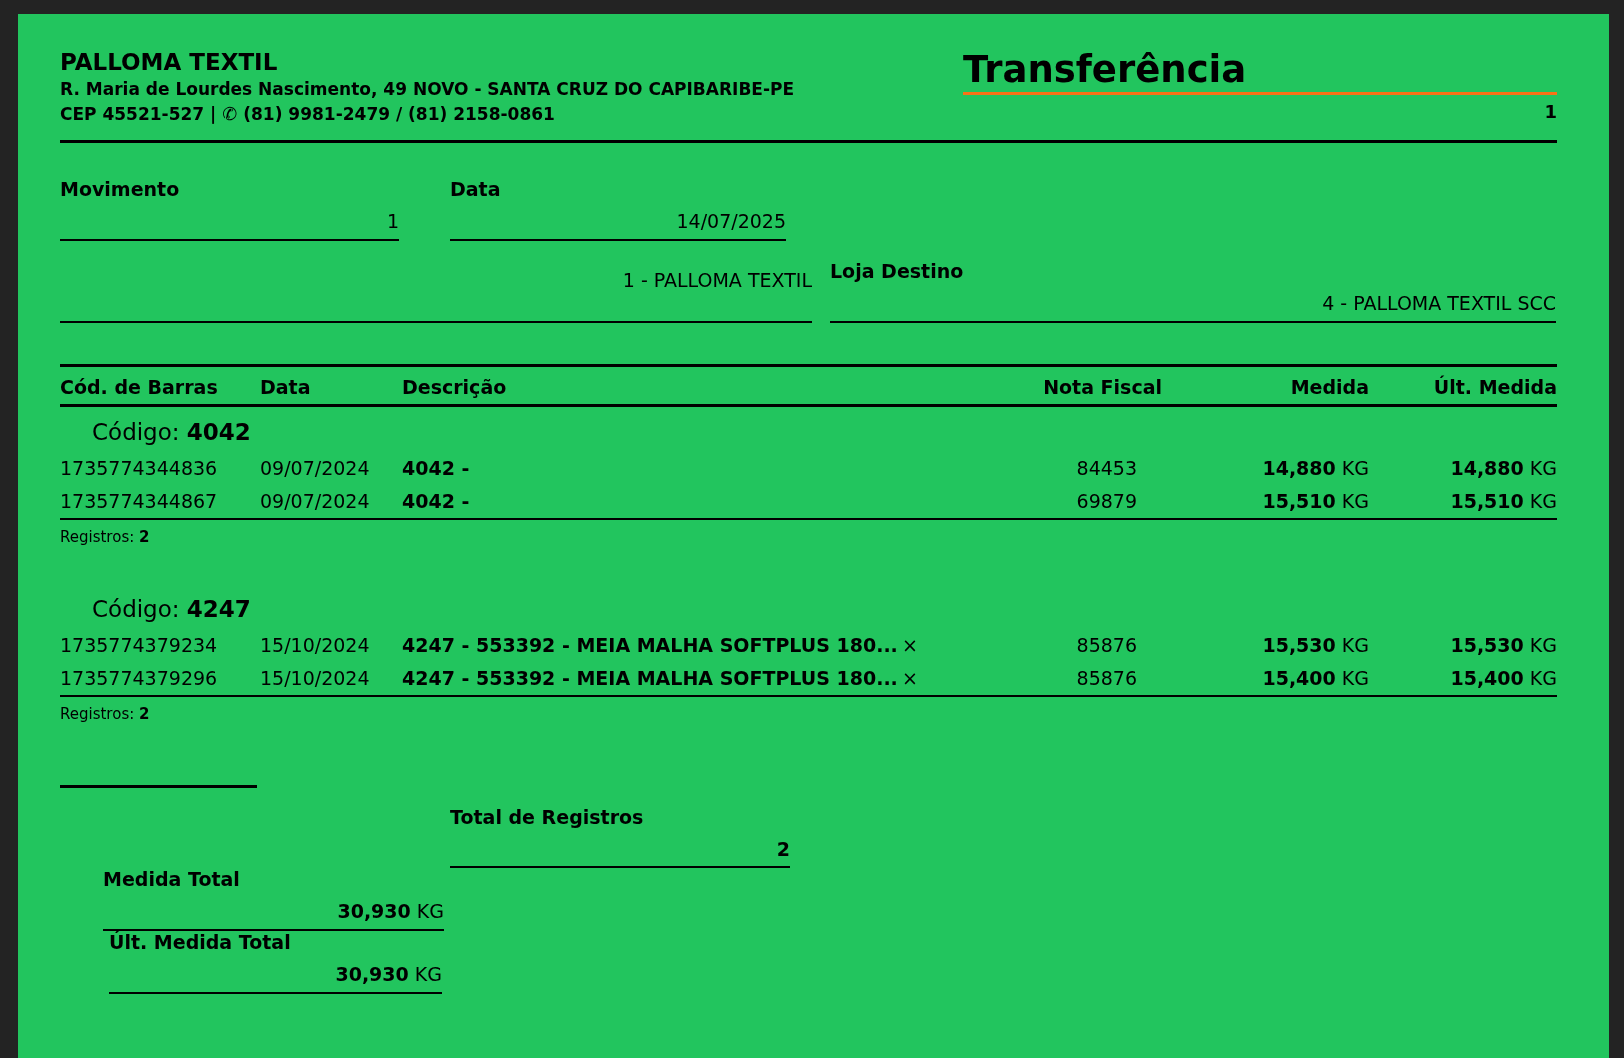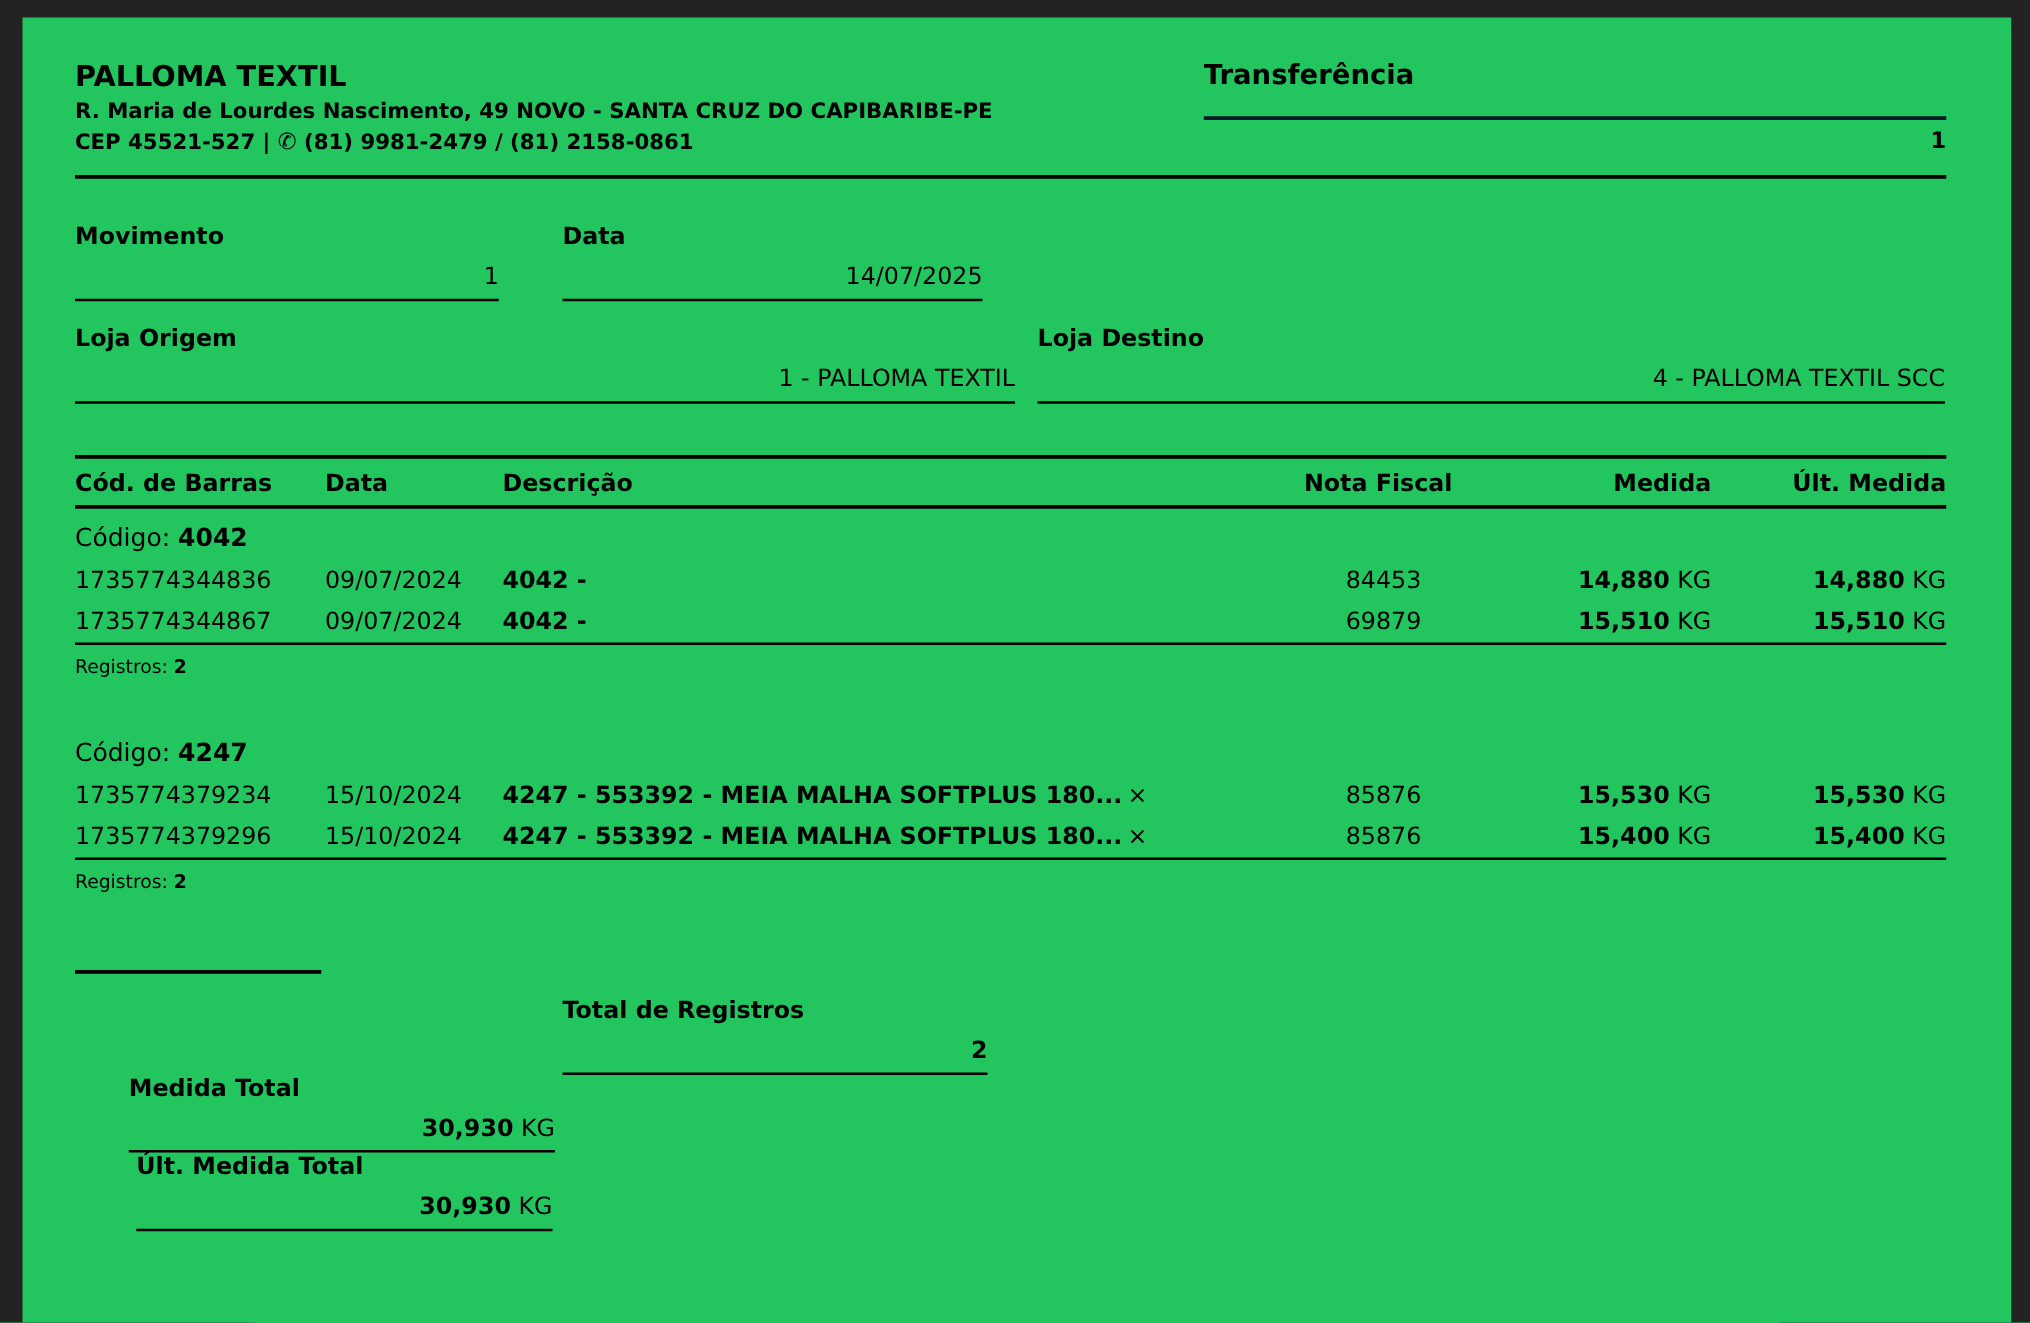--- a/index.html
+++ b/index.html
@@ -19,22 +19,22 @@
     padding:34px 52px 0 42px;
   }
 
   
   .report-header { display:flex; justify-content:space-between; align-items:flex-start; }
   .company-name { font-size:23px; font-weight:bold; line-height:1.25; }
   .company-line { font-size:17px; font-weight:bold; line-height:1.42; }
   .phone-icon { font-weight:normal; font-size:18px; }
   .title-block { width:594px; }
   .report-title {
-    font-size:22px; font-weight:bold;
-    border-bottom:3px solid #0f172a; padding-bottom:20px;
+    font-size:37px; font-weight:bold;
+    border-bottom:3px solid #f97316; padding-bottom:1px;
   }
   .page-number { text-align:right; font-size:18px; font-weight:bold; margin-top:6px; }
   .header-rule { border-bottom:3px solid #000; margin-top:14px; }
 
   
   .fields-row { display:flex; }
   .field { border-bottom:2px solid #000; padding-bottom:6px; }
   .field-label { font-size:19px; font-weight:bold; line-height:1.2; }
   .field-value { font-size:19px; text-align:right; margin-top:9px; line-height:1.2; white-space:nowrap; }
   .row-1 { margin-top:35px; }
@@ -51,21 +51,21 @@
   .col-barcode { width:200px; }
   .col-date    { width:142px; }
   .col-desc    { width:500px; font-weight:bold; white-space:nowrap; overflow:hidden; }
   .thead .col-desc { font-weight:bold; }
   .col-marker  { width:48px; }
   .col-invoice { width:212px; text-align:right; }
   .trow .col-invoice { padding-right:25px; }
   .col-measure { width:207px; text-align:right; white-space:nowrap; }
   .col-last    { width:188px; text-align:right; white-space:nowrap; }
   .num-bold { font-weight:bold; }
-  .group-code { font-size:20px; padding:9px 0 3px; line-height:1.45; }
+  .group-code { font-size:23px; padding:9px 0 3px; line-height:1.45;margin-left:32px; }
   .group-sep { border-bottom:2px solid #000; }
   .registros { font-size:15px; padding:7px 0 6px; line-height:1.45; }
   .bold { font-weight:bold; }
   .group-2 { margin-top:29px; }
 
   
   .bottom-section { position:relative; margin-top:53px; }
   .short-line { position:absolute; left:0; top:0; width:197px; border-bottom:3px solid #000; }
   .totals-row { display:flex; padding-top:21px;flex-direction:column; }
   .t-registros { width:340px; margin-left:390px; }
@@ -101,21 +101,20 @@
       <div class="field-value">1</div>
     </div>
     <div class="field f-data">
       <div class="field-label">Data</div>
       <div class="field-value">14/07/2025</div>
     </div>
   </div>
 
   <div class="fields-row row-2">
     <div class="field f-origem">
-      <div class="field-label">Loja Origem</div>
       <div class="field-value">1 - PALLOMA TEXTIL</div>
     </div>
     <div class="field f-destino">
       <div class="field-label">Loja Destino</div>
       <div class="field-value">4 - PALLOMA TEXTIL SCC</div>
     </div>
   </div>
 
   <div class="table">
     <div class="thead">

